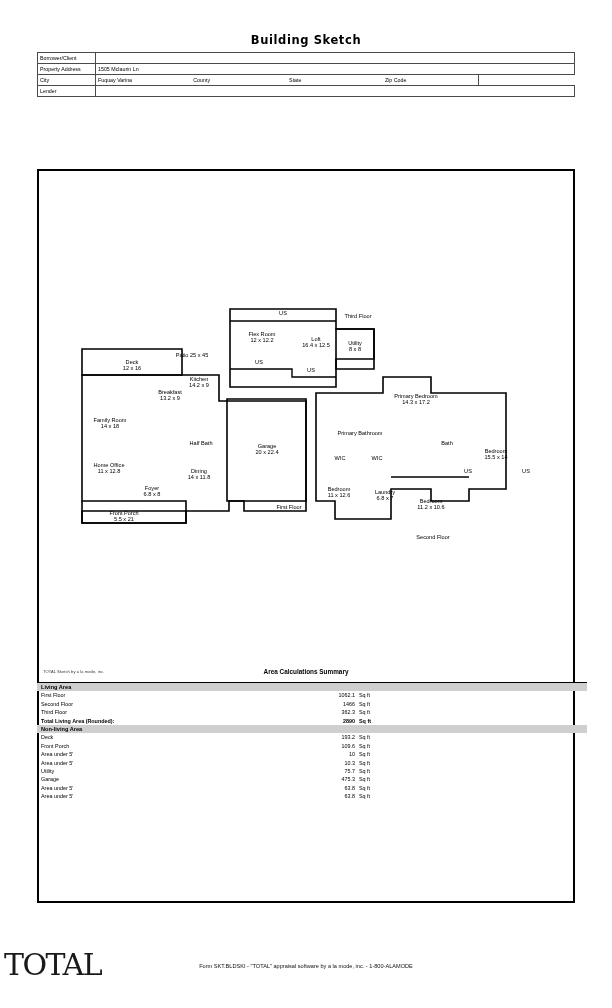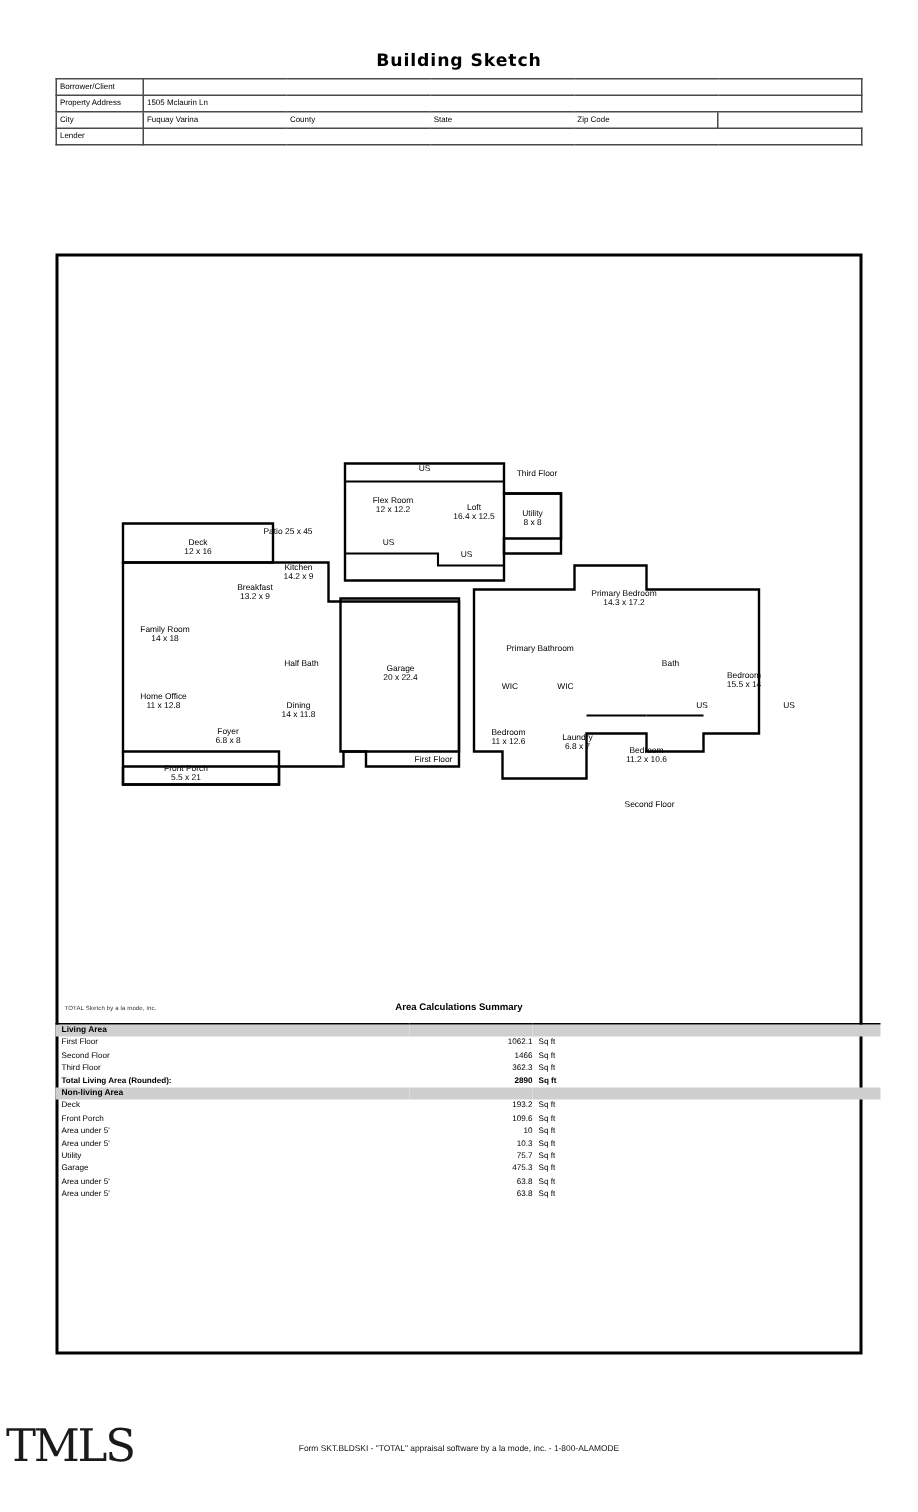--- a/index.html
+++ b/index.html
@@ -425,14 +425,14 @@
       </tr>
       <tr>
         <td class="col-name">Area under 5'</td>
         <td class="col-val">63.8</td>
         <td class="col-unit">Sq ft</td>
       </tr>
     </tbody>
   </table>
 </div>
 
-<div class="tmls-logo">TMLS</div>
+<div class="tmls-logo">TOTAL</div>
 <div class="footer-form">Form SKT.BLDSKI - "TOTAL" appraisal software by a la mode, inc. - 1-800-ALAMODE</div>
 
 </body></html>

